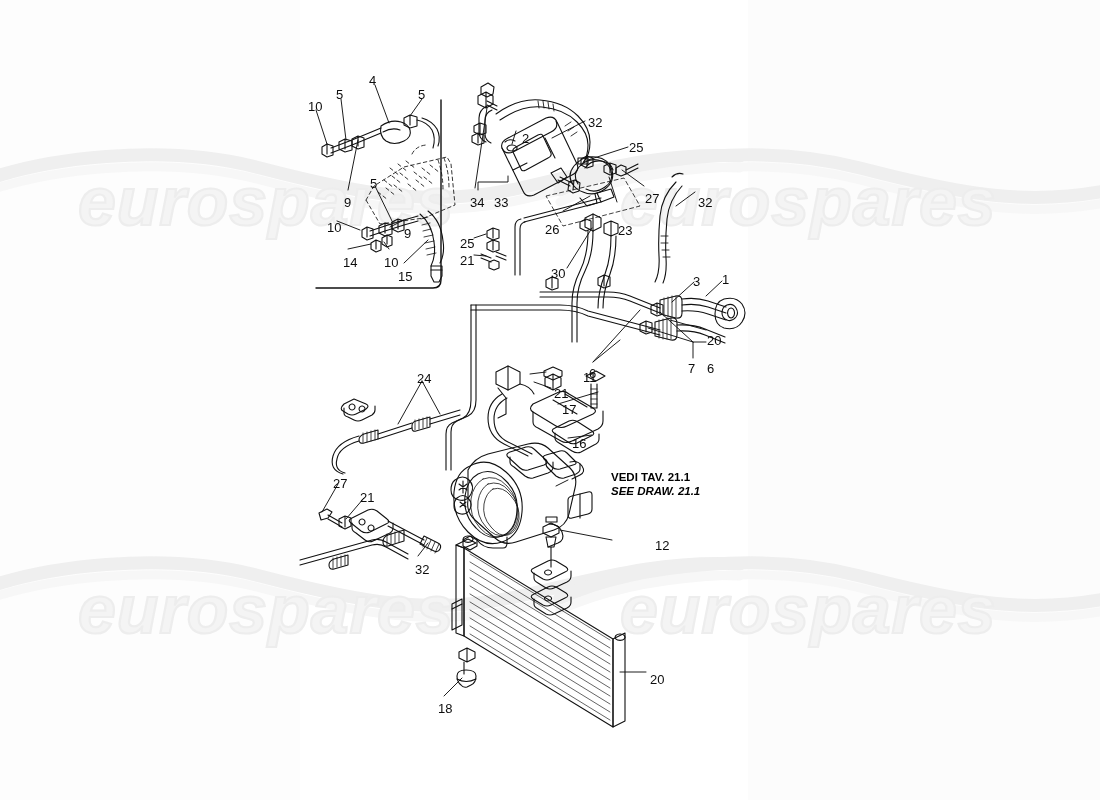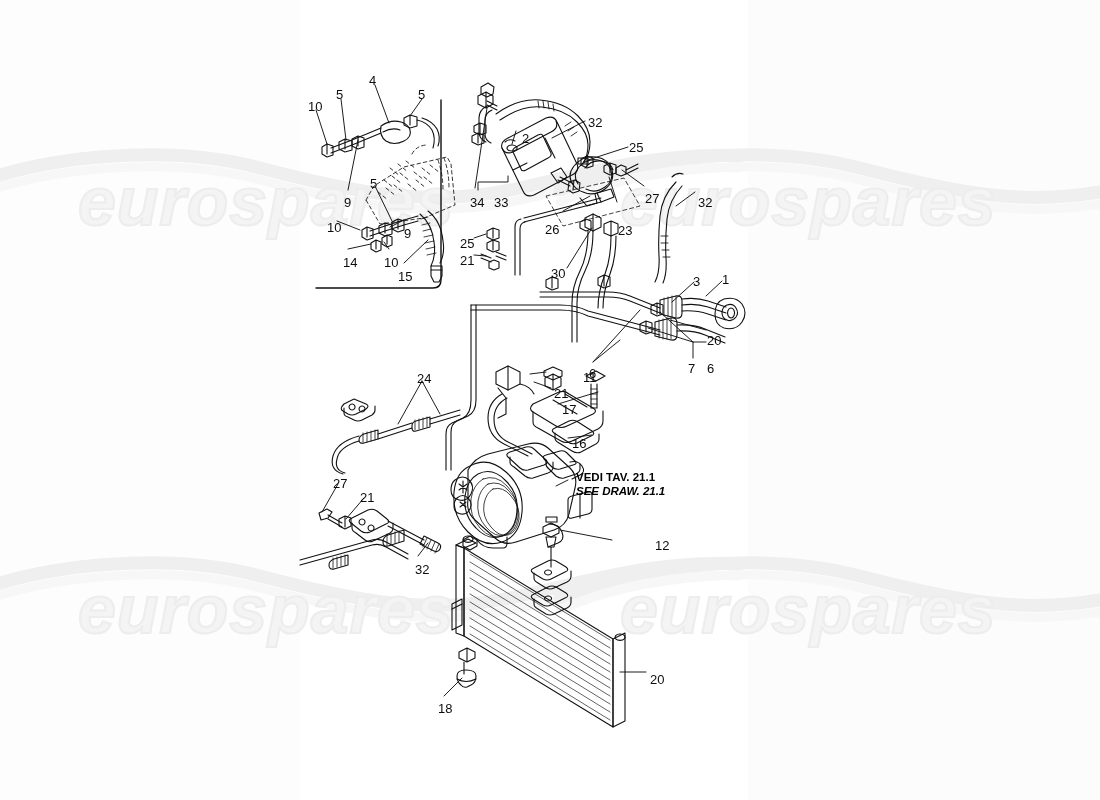--- a/index.html
+++ b/index.html
@@ -23,20 +23,21 @@
     white-space:nowrap;
   }
   .note{
     position:absolute;
     font-family:"Liberation Sans", sans-serif;
     font-size:11.5px;
     font-weight:bold;
     color:#000;
     line-height:1.25;
     white-space:nowrap;
+    padding-left:35px;
   }
   .note i{font-style:italic;display:block;}
 </style>
 </head>
 <body>
 
 <div id="stage">
 
   <svg class="wm-layer" width="1100" height="800">
     <defs>

